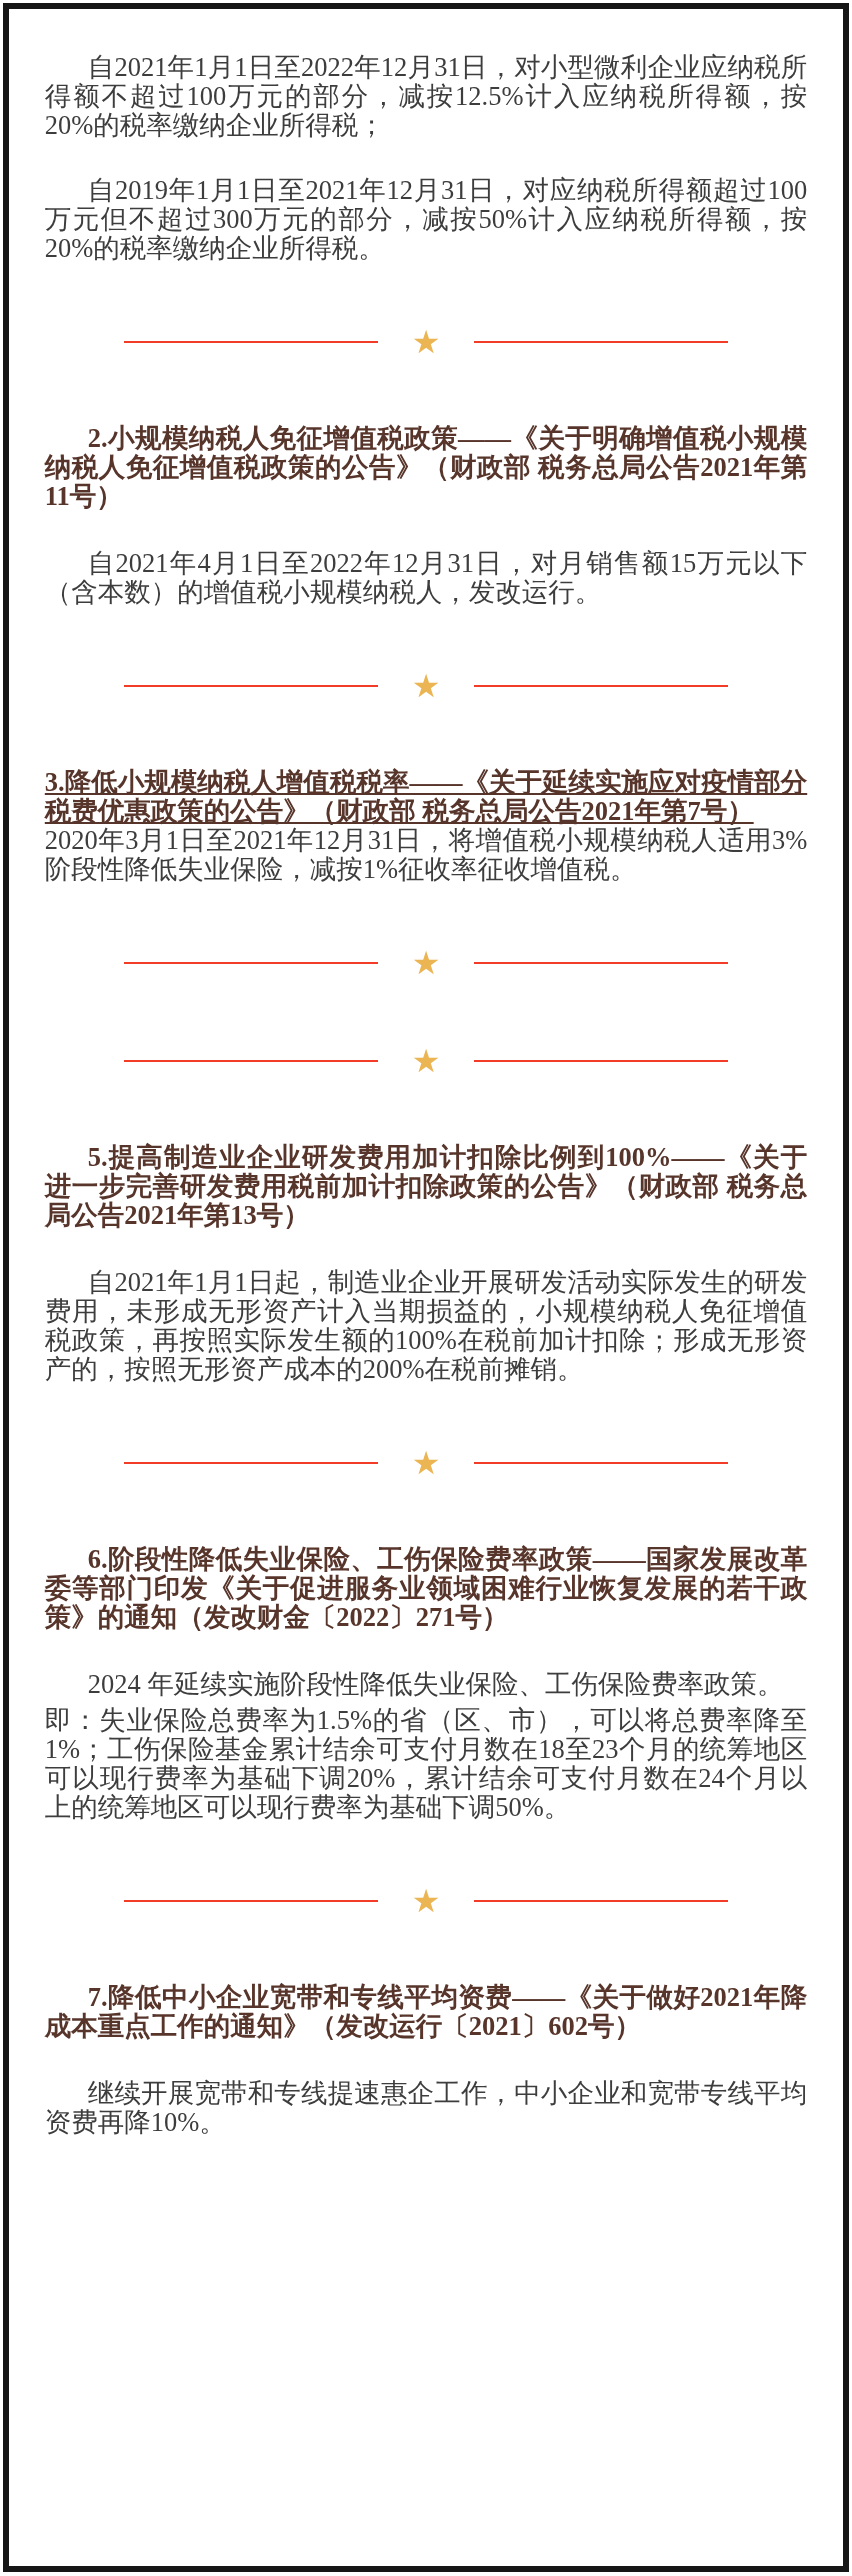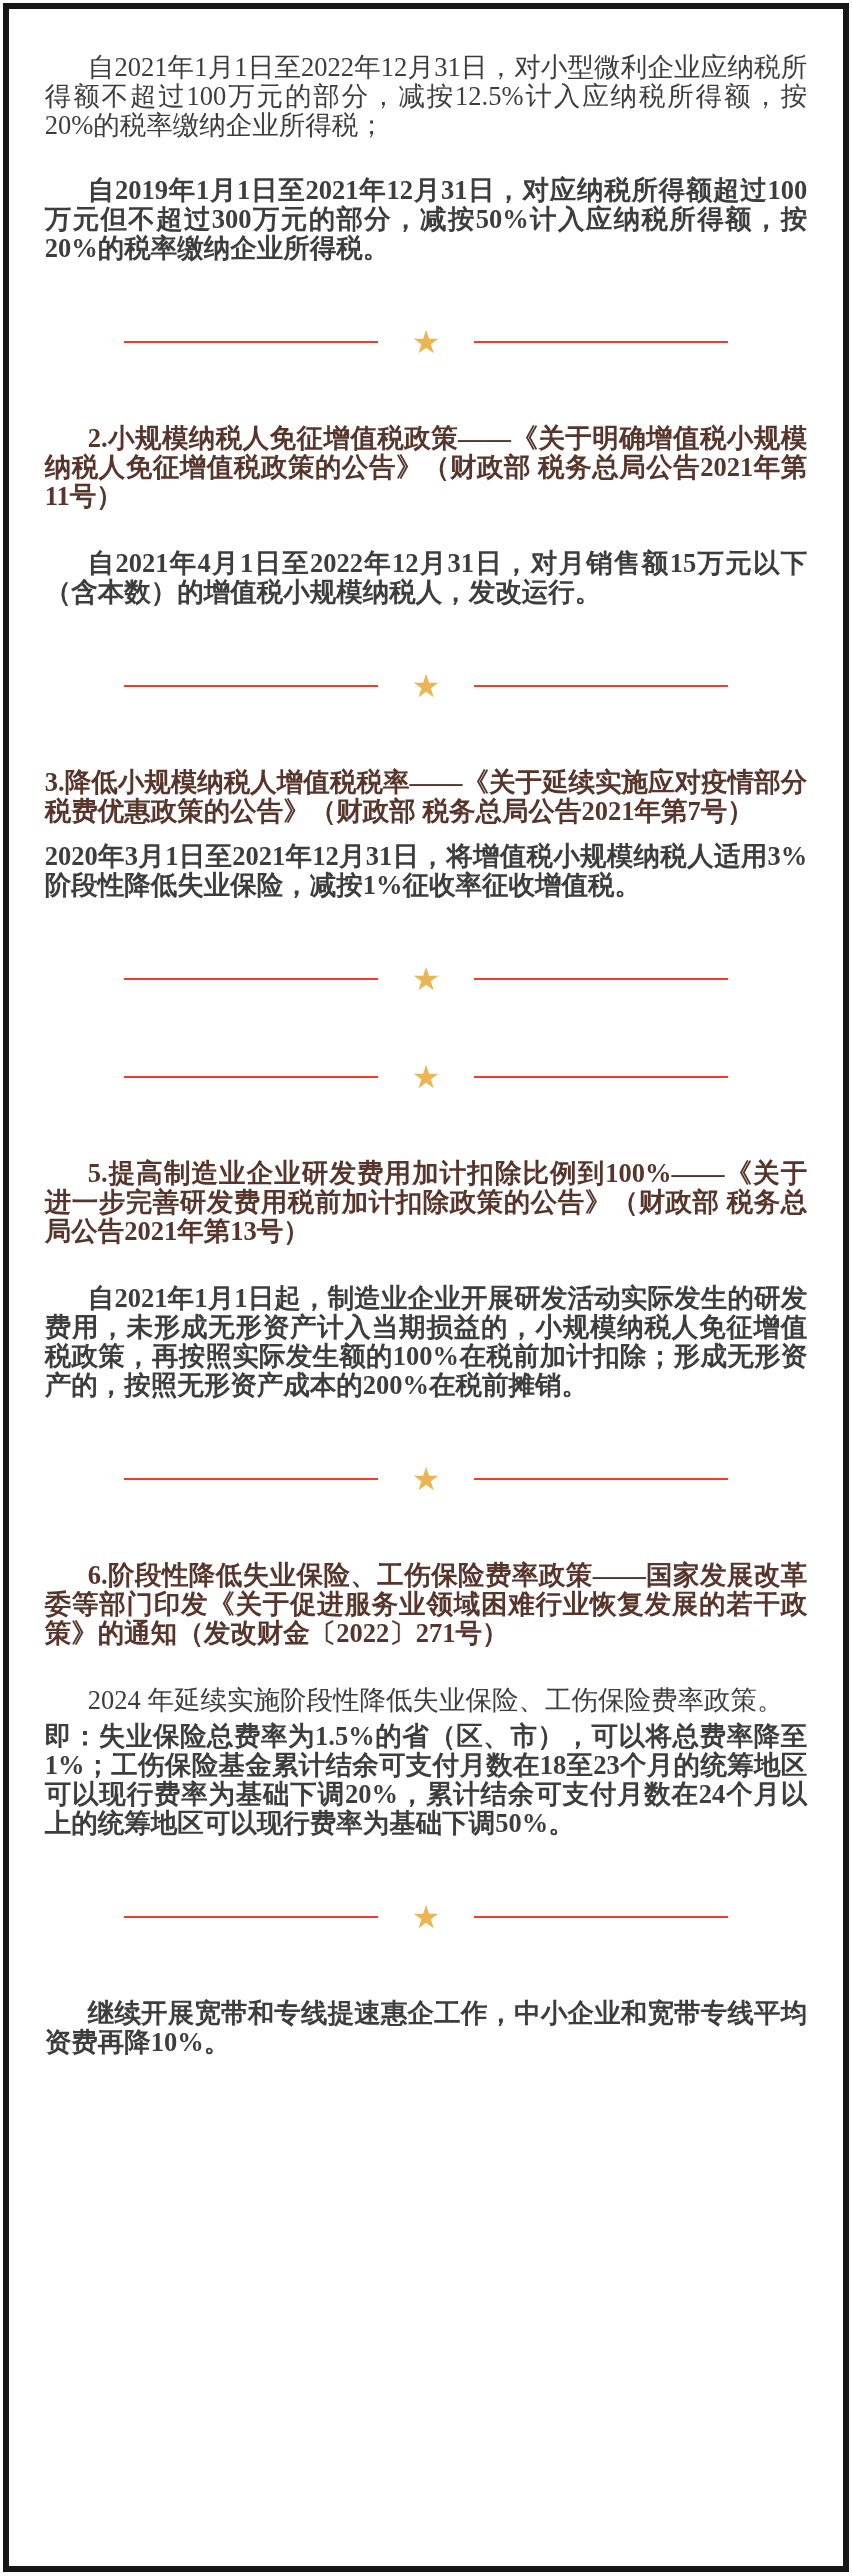--- a/index.html
+++ b/index.html
@@ -30,28 +30,29 @@
     text-align: justify;
   }
   .sec { margin: 0; }
   p.sec-title {
     margin: 0 0 38px 0;
     font-weight: bold;
     color: var(--title-color, #57352b);
     text-indent: 43px;
   }
   .sec.tight p.sec-title {
-    margin-bottom: 16px;
+    margin-bottom: 0;
     text-indent: 0;
+    text-decoration: underline;
   }
   p.sec-para {
     margin: 0 0 36px 0;
     text-indent: 43px;
   }
-  p.sec-para:last-child { margin-bottom: 0; font-weight: bold; }
+  p.sec-para:last-child { margin-bottom: 0; }
   p.sec-para.noindent { text-indent: 0; }
   .sec.tight p.sec-para { margin: 0; text-indent: 0; }
   .sec6-p1 { margin-bottom: 7.6px !important; }
   .divider {
     margin: 63px 0 66px 0;
     display: flex;
     align-items: center;
     justify-content: center;
     height: 32px;
   }
@@ -118,17 +119,18 @@
         <p class="sec-title">6.阶段性降低失业保险、工伤保险费率政策——国家发展改革委等部门印发《关于促进服务业领域困难行业恢复发展的若干政策》的通知（发改财金〔2022〕271号）</p>
         <p class="sec-para sec6-p1">2024 年延续实施阶段性降低失业保险、工伤保险费率政策。</p>
         <p class="sec-para noindent">即：失业保险总费率为1.5%的省（区、市），可以将总费率降至1%；工伤保险基金累计结余可支付月数在18至23个月的统筹地区可以现行费率为基础下调20%，累计结余可支付月数在24个月以上的统筹地区可以现行费率为基础下调50%。</p>
       </section>
       <div class="divider">
         <span class="dline"></span>
         <span class="dstar">★</span>
         <span class="dline"></span>
       </div>
       <section class="sec">
+        <p class="sec-title">7.降低中小企业宽带和专线平均资费——《关于做好2021年降成本重点工作的通知》（发改运行〔2021〕602号）</p>
         <p class="sec-para">继续开展宽带和专线提速惠企工作，中小企业和宽带专线平均资费再降10%。</p>
       </section>
     </div>
 </div>
 
 
 </body></html>

